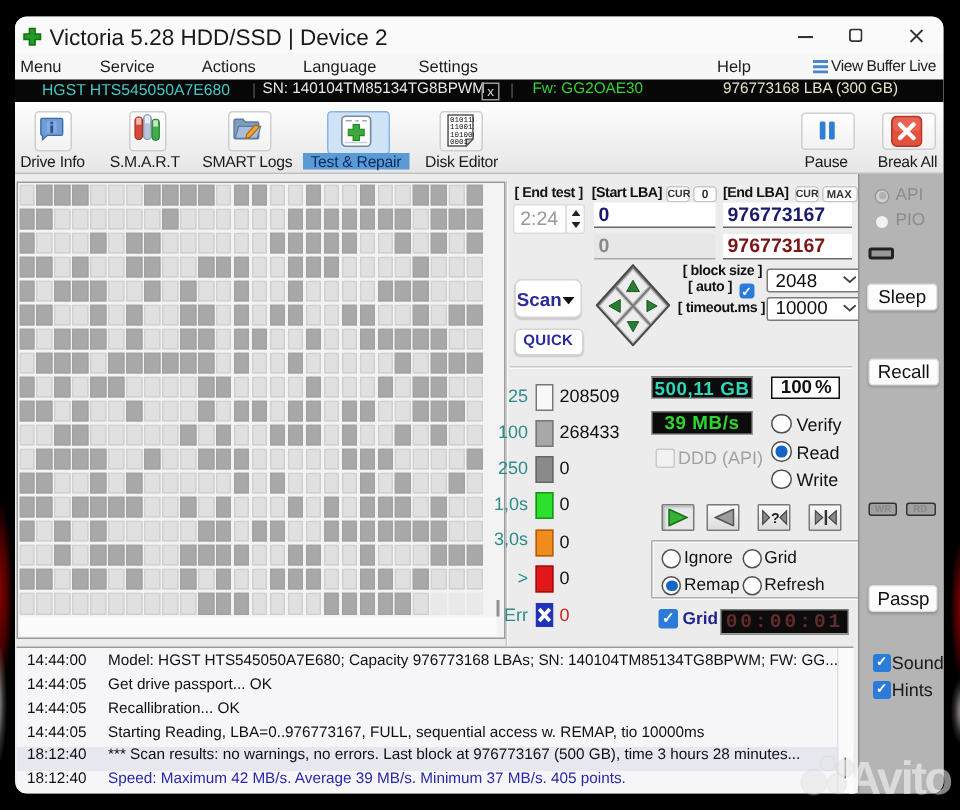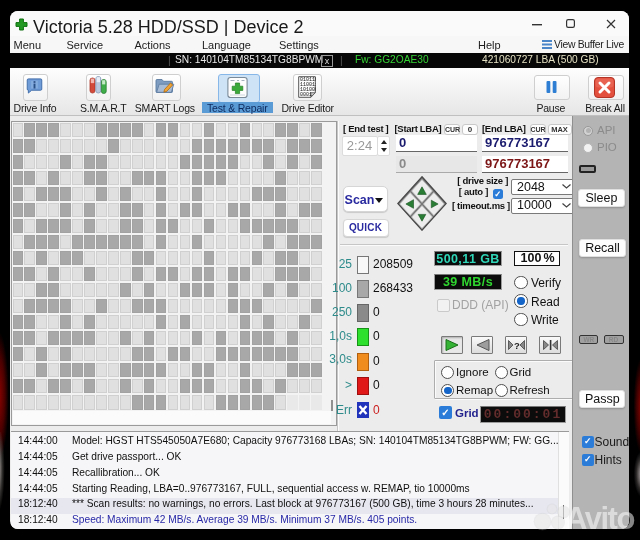--- a/index.html
+++ b/index.html
@@ -1,21 +1,21 @@
 <!DOCTYPE html>
 <html><head><meta charset="utf-8"><style>
 html,body{margin:0;padding:0}
 body{width:640px;height:540px;background:#000;position:relative;overflow:hidden;
  font-family:"Liberation Sans",sans-serif;-webkit-font-smoothing:antialiased}
 .glow{position:absolute;pointer-events:none}
 #win{position:absolute;left:10px;top:11px;width:619px;height:518px;background:#ececec;
  border-radius:8px;overflow:hidden;font-size:12px;color:#111}
 
 #tbar{position:absolute;left:0;top:0;width:100%;height:25px;background:#fafafa}
-#tbar .tt{position:absolute;left:23px;top:6px;font-size:18px;color:#191919;letter-spacing:0}
+#tbar .tt{position:absolute;left:23px;top:6px;font-size:15px;color:#191919;letter-spacing:0}
 
 #mbar{position:absolute;left:0;top:25px;width:100%;height:17px;background:#f7f7f7}
 .mi{position:absolute;top:2.5px;font-size:11px;color:#1c1c1c}
 
 #dbar{position:absolute;left:0;top:42px;width:100%;height:14.5px;background:#070707;font-size:10.5px}
 #dbar span{position:absolute;top:1px;white-space:nowrap}
 
 #tool{position:absolute;left:0;top:56.5px;width:100%;height:47px;
  background:linear-gradient(#fefefe,#ededed 70%,#e6e6e6);border-bottom:1px solid #c0c0c0}
 .tbtn{position:absolute;top:6.5px;width:27px;height:25px;background:linear-gradient(#fff,#f2f2f2);
@@ -104,27 +104,28 @@
  <span class="mi" style="left:468px">Help</span>
  <svg style="position:absolute;left:532px;top:4px" width="10" height="9" viewBox="0 0 10 9">
    <rect x="0" y="0" width="10" height="2" fill="#4a86c8"></rect>
         <rect x="0" y="3.5" width="10" height="2" fill="#4a86c8"></rect>
         <rect x="0" y="7" width="10" height="2" fill="#4a86c8"></rect>
  </svg>
  <span class="mi" style="left:544px;font-size:10.4px;letter-spacing:-0.3px">View Buffer Live</span>
 </div>
 
 <div id="dbar">
+ <span style="left:18px;color:#46c8c8">HGST HTS545050A7E680</span>
  <span style="left:158px;color:#555">|</span>
  <span style="left:165px;color:#e8e8e8;font-size:10.2px">SN: 140104TM85134TG8BPWM</span>
  <span style="left:311px;top:1.5px;width:10px;height:10.5px;border:1px solid #9a9a9a;color:#ddd;
    font-size:9px;text-align:center;line-height:10px">x</span>
  <span style="left:330px;color:#555">|</span>
  <span style="left:345px;color:#35d435;font-size:10.2px">Fw: GG2OAE30</span>
- <span style="left:472px;color:#e6e2c4;font-size:10.2px">421060727 LBA (500 GB)</span>
+ <span style="left:472px;color:#e6e2c4;font-size:10.2px">976773168 LBA (300 GB)</span>
 </div>
 
 <div id="tool">
  <div class="tbtn" style="left:12.5px;width:23px"></div>
  <svg style="position:absolute;left:15.5px;top:9px" width="17" height="17" viewBox="0 0 18 18">
   <path d="M2.5 2 h13 a1.2 1.2 0 0 1 1.2 1.2 v9.6 a1.2 1.2 0 0 1 -1.2 1.2 h-9.5 l-3.5 3 v-3 h0 a1.2 1.2 0 0 1 -1.2 -1.2 v-9.6 a1.2 1.2 0 0 1 1.2 -1.2 z" fill="#6f9bd6" stroke="#3d6aa8" stroke-width="1"></path>
   <rect x="5.5" y="4" width="7" height="8.2" fill="#85acde"></rect>
   <rect x="8" y="4.4" width="2" height="1.8" fill="#2a4f85"></rect>
   <rect x="8" y="7" width="2" height="5.2" fill="#2a4f85"></rect>
  </svg>
@@ -132,21 +133,21 @@
 
  <div class="tbtn" style="left:75.8px;width:23px"></div>
  <svg style="position:absolute;left:78.5px;top:8.5px" width="18" height="20" viewBox="0 0 18 20">
   <rect x="1" y="2" width="5" height="15" rx="2.4" fill="#d44a3a" stroke="#a83225" stroke-width=".8"></rect>
   <rect x="1.8" y="2.6" width="3.4" height="4.5" fill="#f2b8b0"></rect>
   <rect x="6.8" y="0.5" width="5" height="16.5" rx="2.4" fill="#b9c8dd" stroke="#8095b5" stroke-width=".8"></rect>
   <rect x="7.6" y="1.2" width="3.4" height="5" fill="#e8eef7"></rect>
   <rect x="12.4" y="3.5" width="4.8" height="14" rx="2.3" fill="#3fae4a" stroke="#2a7d33" stroke-width=".8"></rect>
   <rect x="13.1" y="4.2" width="3.2" height="4.2" fill="#c2e8c6"></rect>
  </svg>
- <span class="tlab" style="left:56.5px;width:60px;text-align:right">S.M.A.R.T</span>
+ <span class="tlab" style="left:56.5px;width:60px;text-align:center">S.M.A.R.T</span>
 
  <div class="tbtn" style="left:141.5px;width:27px"></div>
  <svg style="position:absolute;left:145px;top:9.5px" width="20" height="18" viewBox="0 0 20 18">
   <path d="M1 3.5 a1 1 0 0 1 1-1 h5 l1.5 1.8 h8 a1 1 0 0 1 1 1 v9.2 a1 1 0 0 1 -1 1 h-14.5 a1 1 0 0 1 -1-1 z" fill="#7e9cc0" stroke="#5a7aa0" stroke-width=".9"></path>
   <path d="M1.6 15.3 L4.2 7.2 h14.6 l-2.4 8.1 z" fill="#a8bcd6" stroke="#5a7aa0" stroke-width=".8"></path>
   <path d="M9.5 12.5 l6-6.5 2.2 1.9 -6 6.5 -2.8 .8 z" fill="#f0a433" stroke="#b06a10" stroke-width=".8"></path>
  </svg>
  <span class="tlab" style="left:124.8px;width:60px;text-align:center">SMART Logs</span>
 
  <div class="tbtn" style="left:207.6px;width:40px;height:27px;background:#cfe3f7;border-color:#86b7e8"></div>
@@ -161,21 +162,21 @@
 
  <div class="tbtn" style="left:283px;width:27px"></div>
  <svg style="position:absolute;left:288px;top:8.5px" width="18" height="22" viewBox="0 0 18 22">
   <path d="M0.7 0.7 h16.6 v16 l-4.5 4.6 h-12.1 z" fill="#fdfdfd" stroke="#555" stroke-width="1"></path>
   <path d="M17.3 16.7 l-4.5 4.6 v-4.6 z" fill="#c8c8c8" stroke="#555" stroke-width=".8"></path>
   <text x="2" y="5.4" font-family="Liberation Mono, monospace" font-size="5" fill="#111">010110</text>
   <text x="2" y="10.2" font-family="Liberation Mono, monospace" font-size="5" fill="#111">110011</text>
   <text x="2" y="15" font-family="Liberation Mono, monospace" font-size="5" fill="#111">101000</text>
   <text x="2" y="19.8" font-family="Liberation Mono, monospace" font-size="5" fill="#111">0001</text>
  </svg>
- <span class="tlab" style="left:267.7px;width:60px;text-align:center">Drive Editor</span>
+ <span class="tlab" style="left:267.7px;width:60px;text-align:center">Disk Editor</span>
 
  <div class="tbtn" style="left:523.9px;top:7.5px;width:34px;height:22.5px"></div>
  <svg style="position:absolute;left:534.5px;top:12px" width="13" height="14" viewBox="0 0 13 13">
   <rect x="1.5" y="0.5" width="3.8" height="12" rx="1" fill="#2e7fd4"></rect>
   <rect x="7.7" y="0.5" width="3.8" height="12" rx="1" fill="#2e7fd4"></rect>
  </svg>
  <span class="tlab" style="left:510.8px;width:60px;text-align:center">Pause</span>
 
  <div class="tbtn" style="left:577.5px;top:7.5px;width:34px;height:22.5px"></div>
  <svg style="position:absolute;left:584px;top:9px" width="21" height="21" viewBox="0 0 21 21">
@@ -720,21 +721,21 @@
  <path d="M25 0.8 L49.2 27.5 L25 54.2 L0.8 27.5 z" fill="#777" stroke="#4a4a4a" stroke-width="1.3"></path>
  <path d="M25 3.6 L35.4 15 L25 26.4 L14.6 15 z" fill="#ededed" stroke="#c2c2c2" stroke-width=".8"></path>
  <path d="M13.2 16.6 L23.6 28 L13.2 39.4 L2.8 28 z" fill="#ededed" stroke="#c2c2c2" stroke-width=".8"></path>
  <path d="M36.8 16.6 L47.2 28 L36.8 39.4 L26.4 28 z" fill="#ededed" stroke="#c2c2c2" stroke-width=".8"></path>
  <path d="M25 29.6 L35.4 41 L25 52.4 L14.6 41 z" fill="#ededed" stroke="#c2c2c2" stroke-width=".8"></path>
  <path d="M25 10.8 l4.3 7.6 h-8.6 z" fill="#2a7d35" stroke="#14501c" stroke-width=".6"></path>
  <path d="M8.9 28 l7.6 -4.3 v8.6 z" fill="#2a7d35" stroke="#14501c" stroke-width=".6"></path>
  <path d="M41.1 28 l-6.8 -3.8 v7.6 z" fill="#2a7d35" stroke="#14501c" stroke-width=".6"></path>
  <path d="M25 45.2 l-3.8 -6.8 h7.6 z" fill="#2a7d35" stroke="#14501c" stroke-width=".6"></path>
 </svg>
-<span class="lab" style="left:444px;top:163.5px;width:54px;text-align:right">[ drive size ]</span>
+<span class="lab" style="left:444px;top:163.5px;width:54px;text-align:right">[ block size ]</span>
 <span class="lab" style="left:437px;top:175px;width:41px;text-align:right">[ auto ]</span>
 <div class="cbx cbon" style="left:482.5px;top:177.5px;width:10.5px;height:10px;font-size:8.5px;line-height:10px;border-radius:2.5px">✓</div>
 <div class="combo" style="left:501px;top:167.5px;width:58px;height:14.5px;line-height:14px">2048<svg class="arv" width="9" height="5" viewBox="0 0 9 5">
         <path d="M0.5 0.5 L4.5 4 L8.5 0.5" fill="none" stroke="#444" stroke-width="1.2"></path>
       </svg></div>
 <span class="lab" style="left:436px;top:189px;width:64px;text-align:right">[ timeout.ms ]</span>
 <div class="combo" style="left:501px;top:187px;width:58px;height:13.5px;line-height:13px">10000<svg class="arv" width="9" height="5" viewBox="0 0 9 5">
         <path d="M0.5 0.5 L4.5 4 L8.5 0.5" fill="none" stroke="#444" stroke-width="1.2"></path>
       </svg></div>
 

